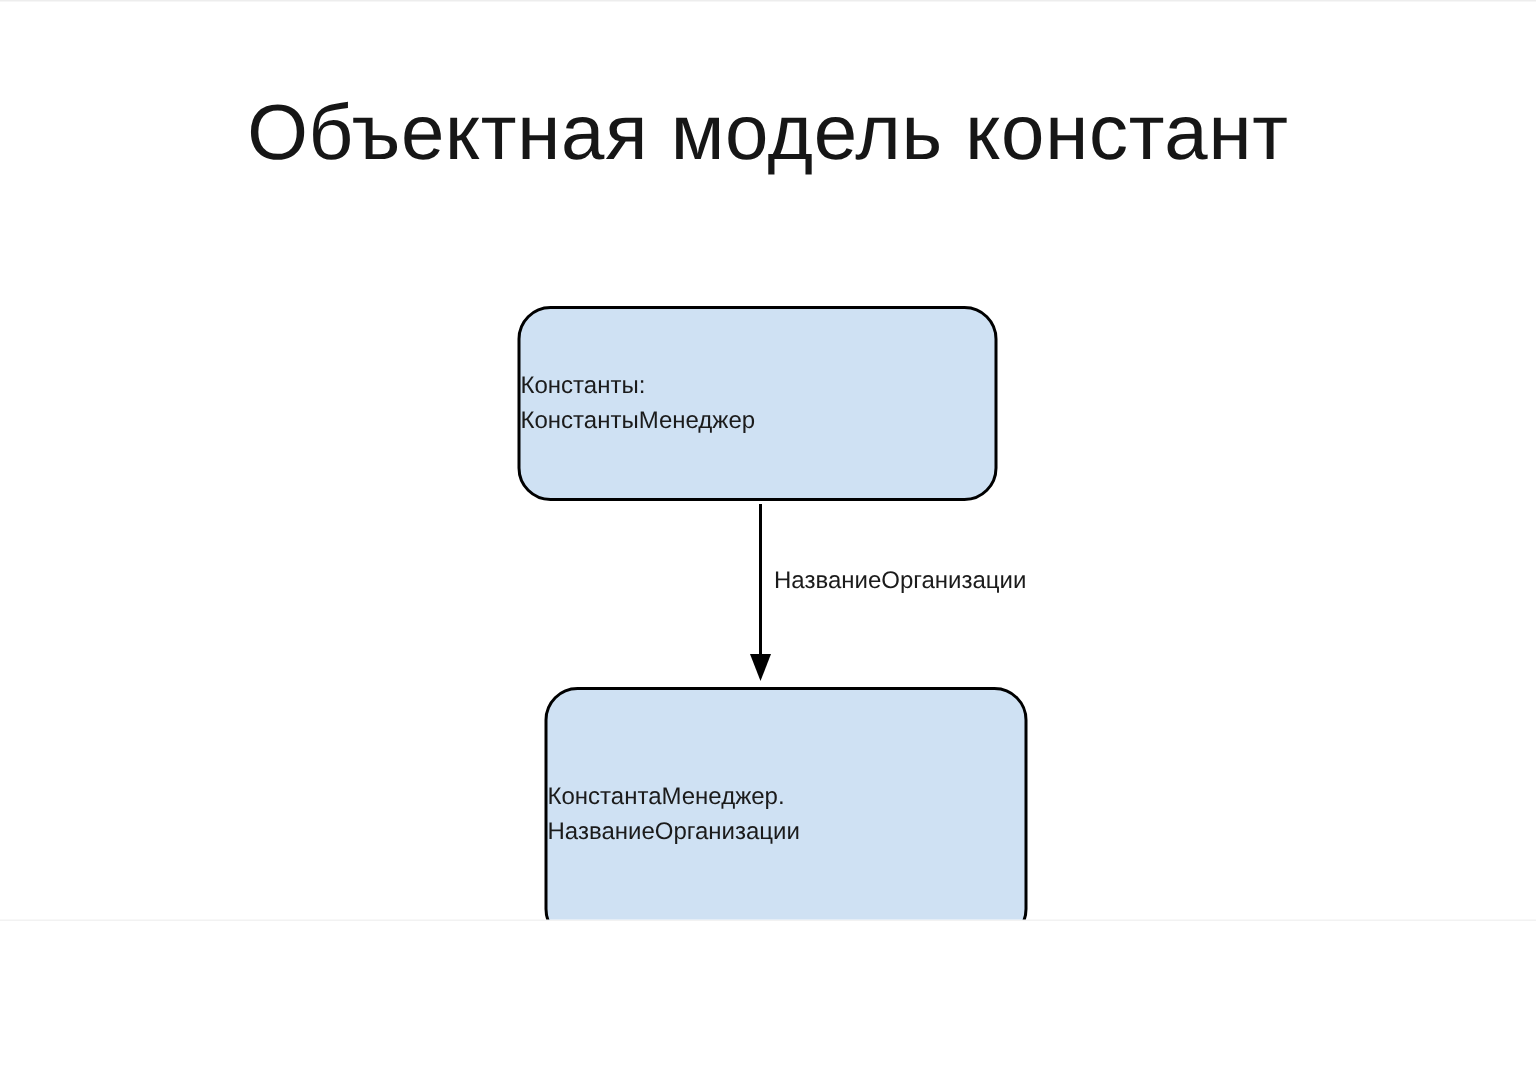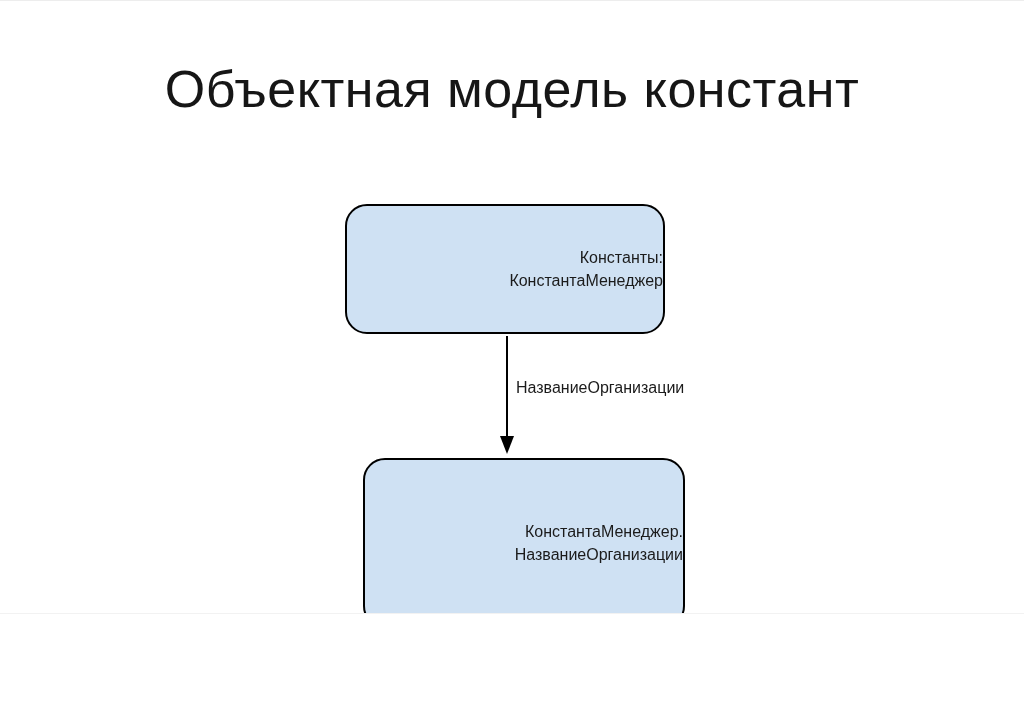--- a/index.html
+++ b/index.html
@@ -32,21 +32,21 @@
     white-space: nowrap;
   }
   .node {
     position: absolute;
     box-sizing: border-box;
     background: #cfe1f3;
     border: 2px solid #000000;
     border-radius: 22px;
     display: flex;
     flex-direction: column;
-    align-items: flex-end;
+    align-items: flex-start;
     justify-content: center;
     text-align: center;
     font-size: 16px;
     line-height: 23px;
     color: #1b1b1b;
   }
   .node-top {
     left: 345px;
     top: 203px;
     width: 320px;
@@ -85,21 +85,21 @@
 
   <svg class="edge-svg" viewBox="0 0 1024 723" xmlns="http://www.w3.org/2000/svg">
     <line x1="507" y1="335" x2="507" y2="438" stroke="#000000" stroke-width="2"></line>
     <polygon points="507,453 500,435 514,435" fill="#000000"></polygon>
   </svg>
 
   <div class="edge-label">НазваниеОрганизации</div>
 
   <div class="node node-top">
     <div>Константы:</div>
-    <div>КонстантаМенеджер</div>
+    <div>КонстантыМенеджер</div>
   </div>
 
   <div class="node node-bottom">
     <div>КонстантаМенеджер.</div>
     <div>НазваниеОрганизации</div>
   </div>
 
 </div>
 
 </body></html>

